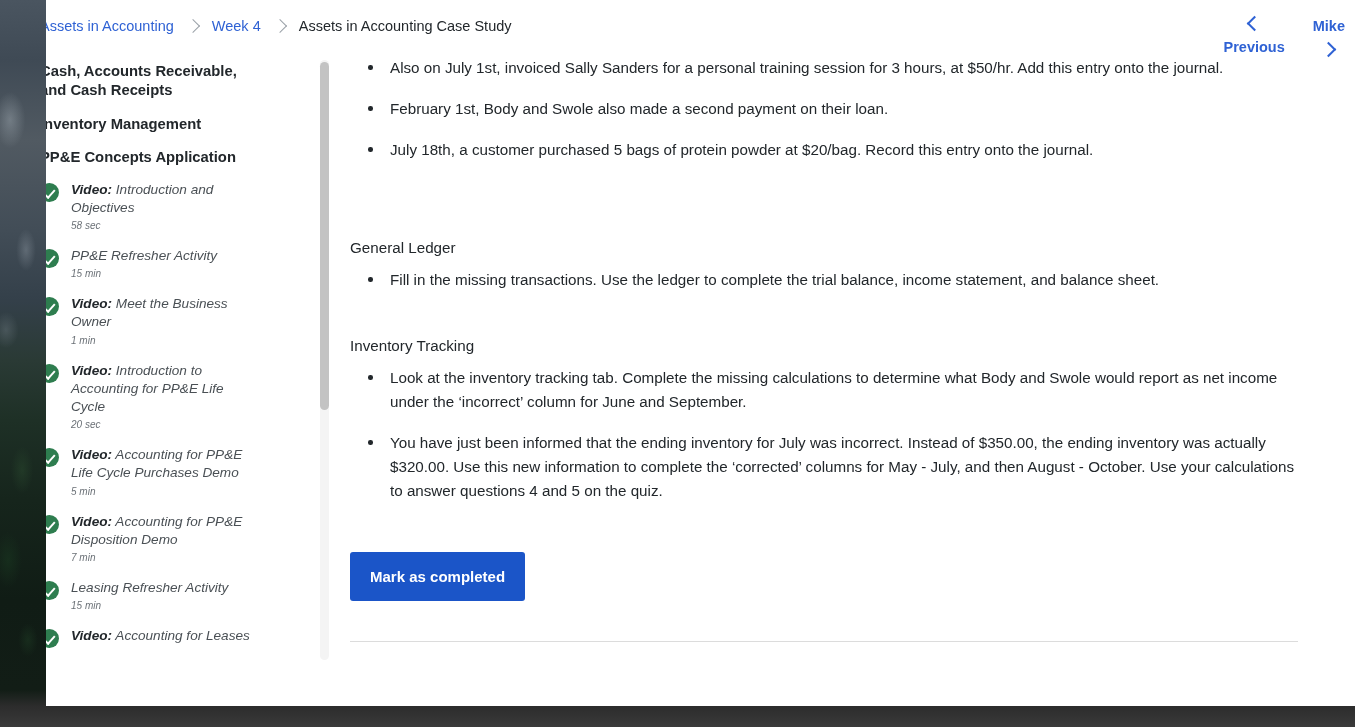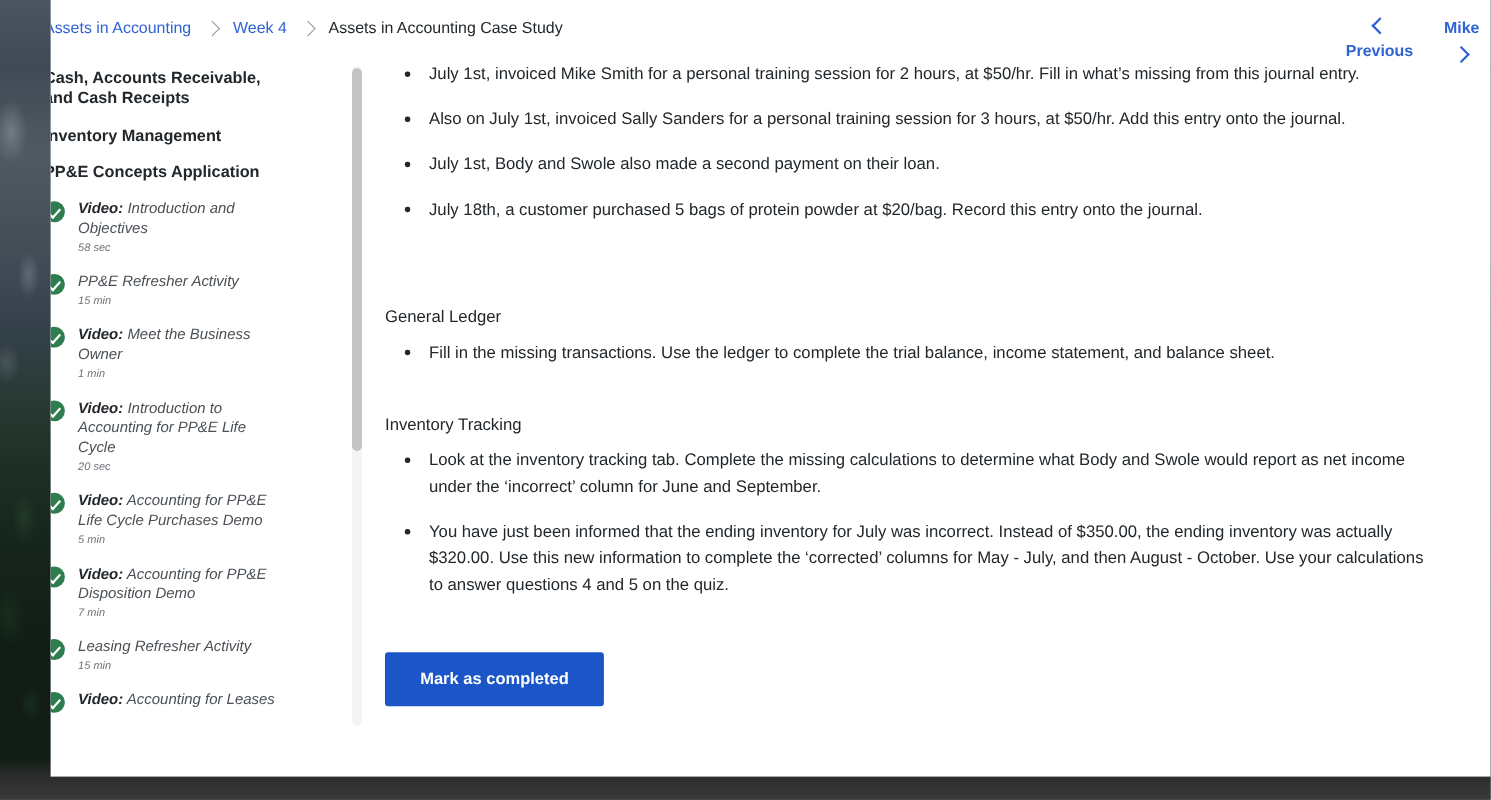--- a/index.html
+++ b/index.html
@@ -256,21 +256,21 @@
   }
   .spacer-lg { height: 46px; }
   .spacer-sm { height: 14px; }
 
   #mark-btn {
     display: inline-block;
     background: #1b55c8;
     color: #ffffff;
     font-size: 15px;
     font-weight: bold;
-    padding: 16px 32px;
+    padding: 16px 20px;
     border: none;
     border-radius: 3px;
     cursor: pointer;
     font-family: "Liberation Sans", sans-serif;
     margin-top: 32px;
   }
 
   #footer-divider {
     margin-top: 40px;
     width: 948px;
@@ -386,23 +386,22 @@
     </div>
   </div>
 
   <div id="side-scroll-track"></div>
   <div id="side-scroll-thumb"></div>
 
   <div id="main">
     <div id="main-inner">
 
       <ul class="bullets">
-        <li>July 1st, invoiced Mike Smith for a personal training session for 2 hours, at $50/hr. Fill in what’s missing from this journal entry.</li>
         <li>Also on July 1st, invoiced Sally Sanders for a personal training session for 3 hours, at $50/hr. Add this entry onto the journal.</li>
-        <li>July 1st, Body and Swole also made a second payment on their loan.</li>
+        <li>February 1st, Body and Swole also made a second payment on their loan.</li>
         <li>July 18th, a customer purchased 5 bags of protein powder at $20/bag. Record this entry onto the journal.</li>
       </ul>
 
       <div class="spacer-lg"></div>
 
       <div class="section-label">General Ledger</div>
       <ul class="bullets">
         <li>Fill in the missing transactions. Use the ledger to complete the trial balance, income statement, and balance sheet.</li>
       </ul>
 

